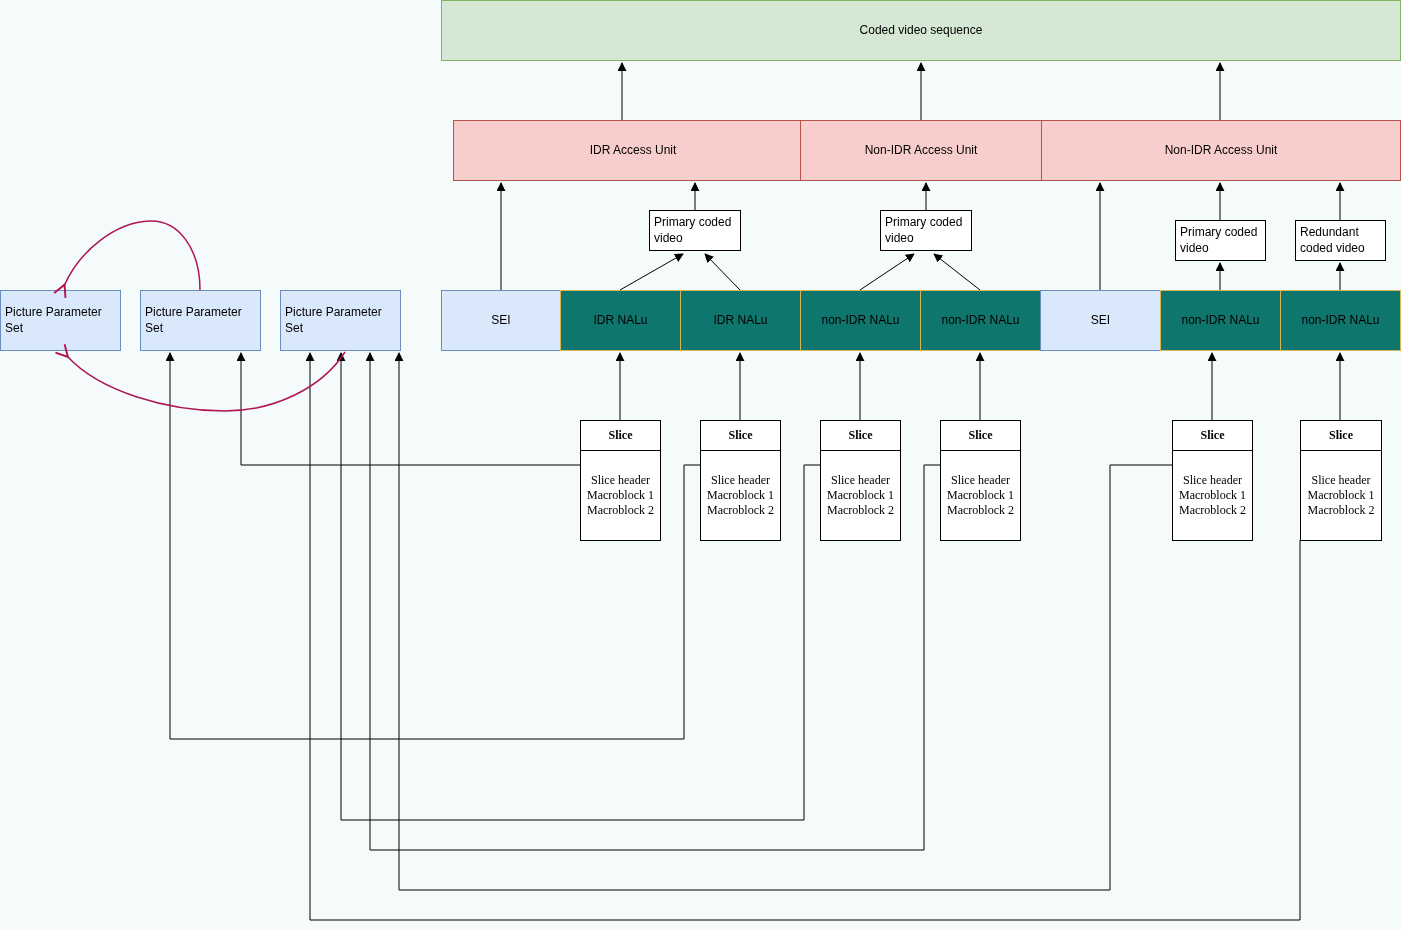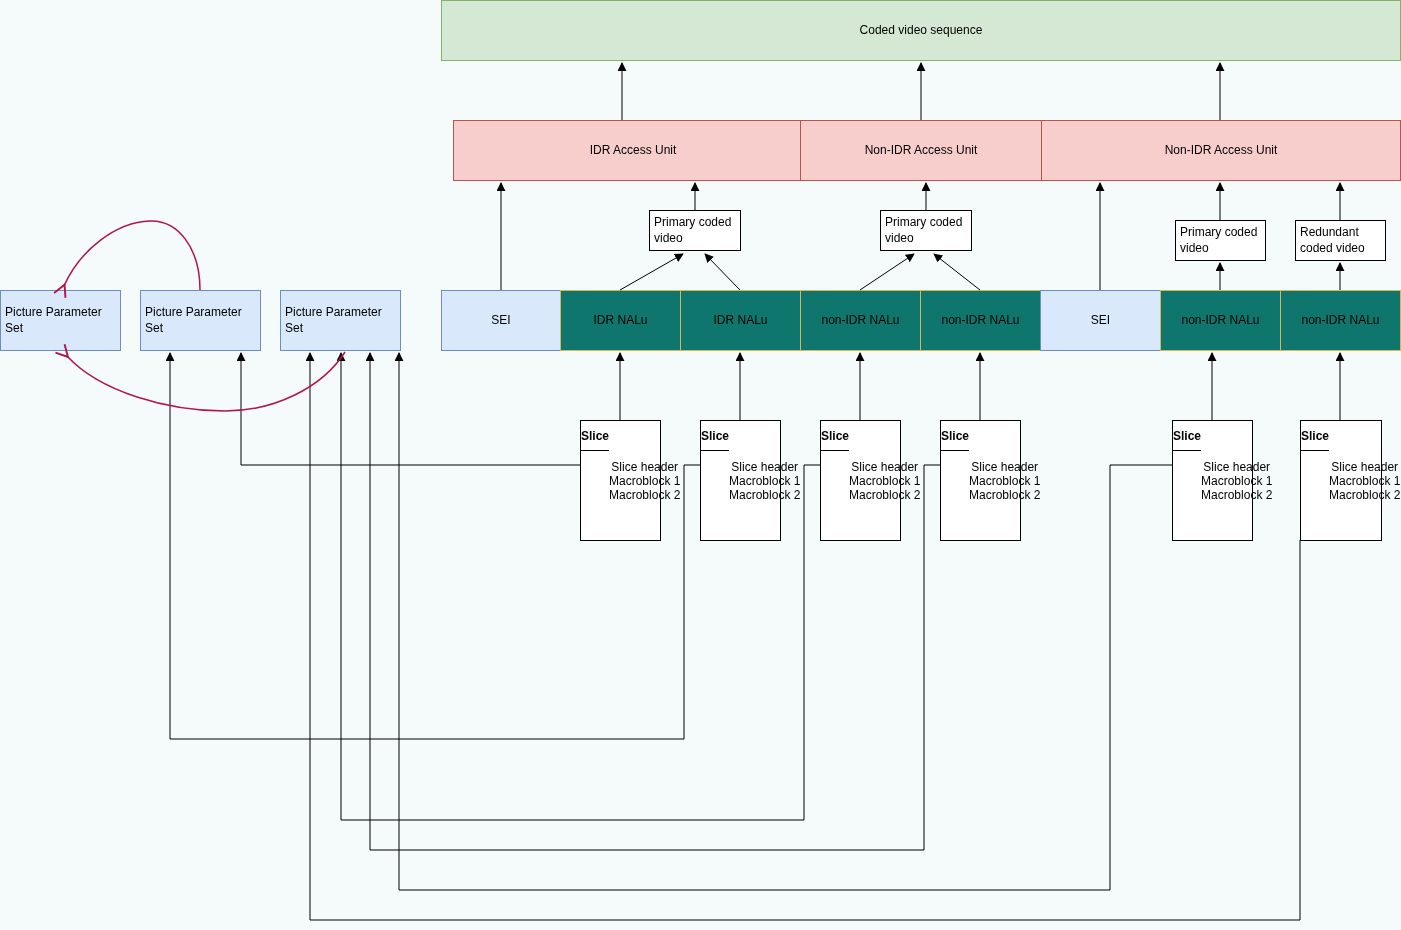--- a/index.html
+++ b/index.html
@@ -17,21 +17,21 @@
     line-height:1.3;padding:2px 4px;
   }
   .green{background:#d5e8d4;border:1px solid #82b366;}
   .red{background:#f8cecc;border:1px solid #b85450;}
   .blue{background:#dae8fc;border:1px solid #6c8ebf;}
   .yellow{background:#0f766e;border:1px solid #d6b656;}
   .white{background:#ffffff;border:1px solid #000000;}
   .slice{
     position:absolute;box-sizing:border-box;
     background:#ffffff;border:1px solid #000000;
-    display:flex;flex-direction:row;
+    display:flex;flex-direction:column;font-family:Liberation Serif, serif;
   }
   .slice-title{
     height:29px;border-bottom:1px solid #000;
     display:flex;align-items:center;justify-content:center;
     font-weight:bold;
   }
   .slice-rows{
     flex:1;display:flex;flex-direction:column;
     justify-content:center;align-items:center;
     padding:3px 0;

